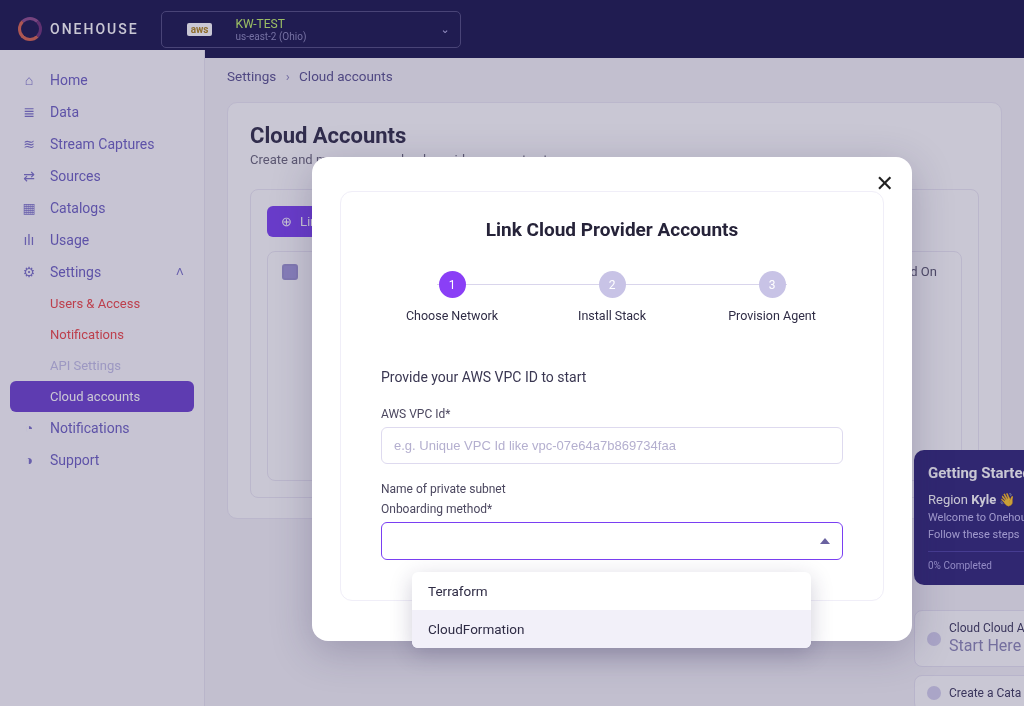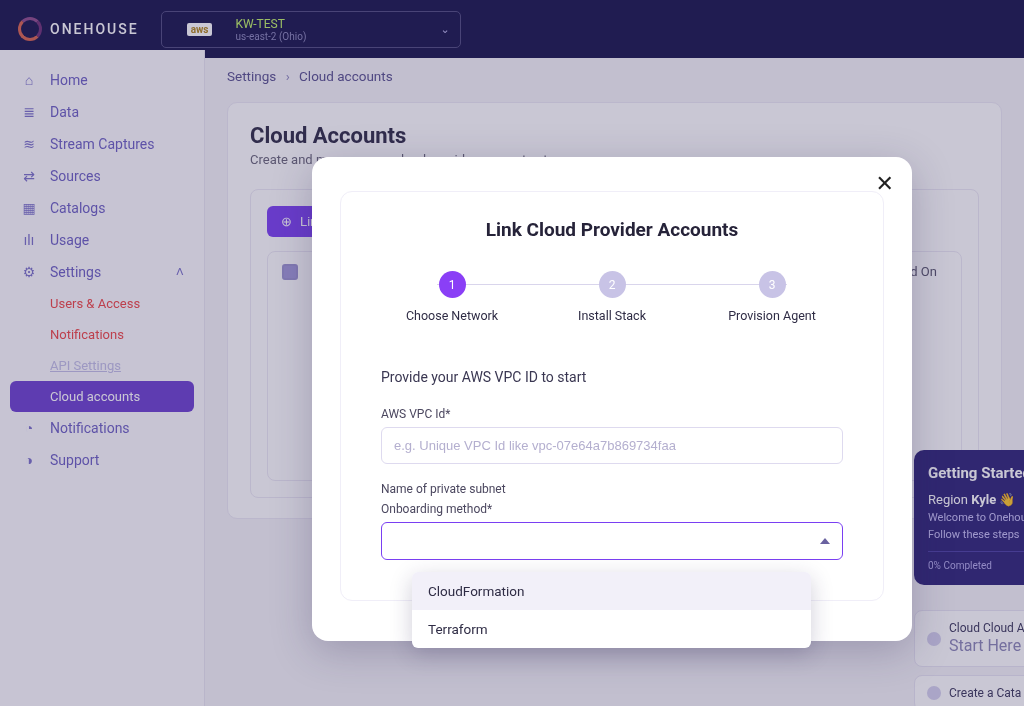--- a/index.html
+++ b/index.html
@@ -86,21 +86,21 @@
   }
   .nav-item .ico { width:18px; display:flex; justify-content:center; color:#7a70c8;}
   .nav-item.settings { justify-content:space-between;}
   .nav-sub {
     padding:8px 10px 8px 40px;
     color:#ef4444;
     font-size:13px;
     border-radius:6px;
     cursor:pointer;
   }
-  .nav-sub.muted { color:#c2bee6;text-decoration:underline; }
+  .nav-sub.muted { color:#c2bee6; }
   .nav-sub.active {
     background:#6b3fcf;
     color:#fff;
   }
 
   
   .main {
     position:absolute;
     left:205px; top:50px;
     right:0; bottom:0;
@@ -409,15 +409,15 @@
 
       <div class="flabel">Onboarding method*</div>
       <div class="fselect">
         <span class="tri"></span>
       </div>
     </div>
   </div>
 </div>
 
 <div class="dropdown">
+  <div class="dd-item">Terraform</div>
   <div class="dd-item hover">CloudFormation</div>
-  <div class="dd-item">Terraform</div>
 </div>
 
 </body></html>

